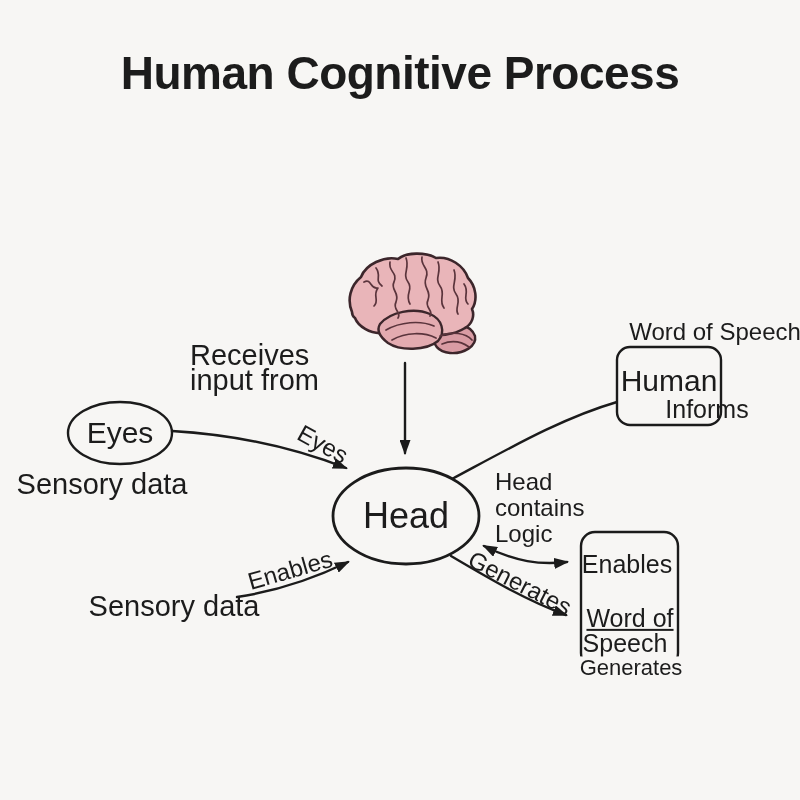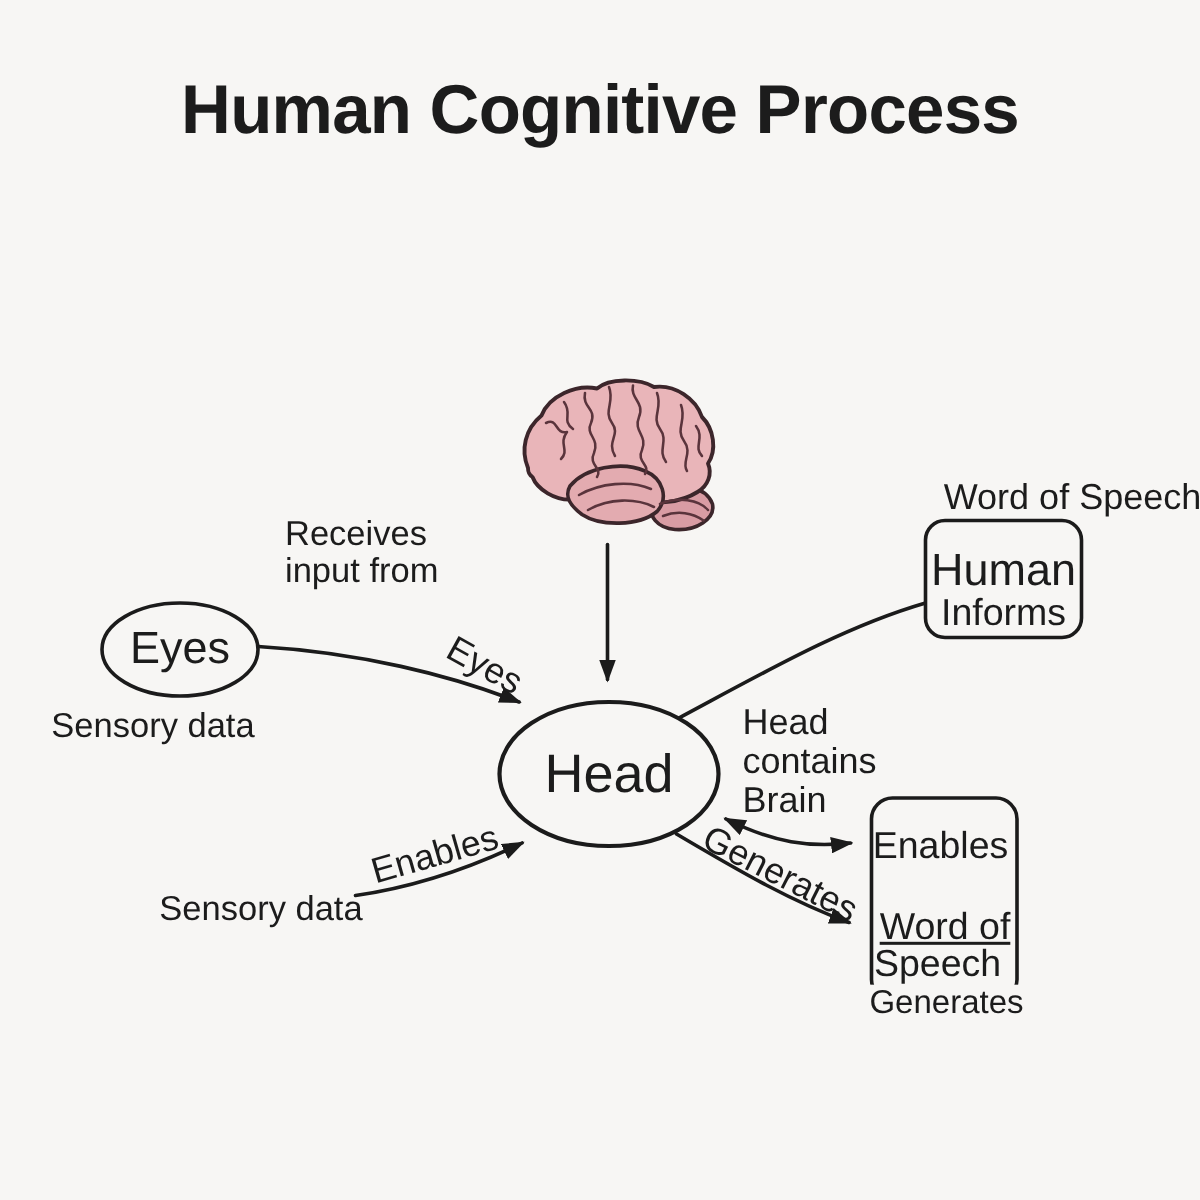--- a/index.html
+++ b/index.html
@@ -9,21 +9,21 @@
     font-family:"Liberation Sans", sans-serif;color:#1c1c1c;
   }
   svg.diagram{position:absolute;left:0;top:0;}
   .lbl{position:absolute;white-space:nowrap;transform:translate(-50%,-50%);line-height:1.05;}
   .lbl.center{text-align:left;}
   .block{position:absolute;white-space:nowrap;}
   .title{font-size:46px;font-weight:600;letter-spacing:-0.5px;}
   .node-label-lg{font-size:36px;}
   .node-label-md{font-size:30px;}
   .node-label-sm{font-size:25px;}
-  .ann{font-size:23px;line-height:25px;}
+  .ann{font-size:29px;line-height:25px;}
   .ann-lg{font-size:24px;line-height:26px;}
   .edge-label{font-size:24px;}
   .rot-eyes{transform:translate(-50%,-50%) rotate(29deg);}
   .rot-enables{transform:translate(-50%,-50%) rotate(-16deg);}
   .rot-generates{transform:translate(-50%,-50%) rotate(27deg);}
   .boxline{font-size:25px;}
   .boxline-sm{font-size:22px;background:#f7f6f4;padding:0 3px;}
 </style>
 </head>
 <body>
@@ -94,27 +94,27 @@
     <div>Sensory data</div>
   </div>
 
   <div class="lbl edge-label rot-eyes" style="left:323px;top:444px;">Eyes</div>
 
   <div class="lbl node-label-lg" style="left:406px;top:516px;">Head</div>
 
   <div class="block ann-lg" style="left:495px;top:469px;">
     <div>Head</div>
     <div>contains</div>
-    <div>Brain</div>
+    <div>Logic</div>
   </div>
 
   <div class="lbl edge-label" style="left:715px;top:332px;font-size:24px;">Word of Speech</div>
 
   <div class="lbl node-label-md" style="left:669px;top:381px;">Human</div>
-  <div class="lbl node-label-sm" style="left:669px;top:409px;">Informs</div>
+  <div class="lbl node-label-sm" style="left:707px;top:409px;">Informs</div>
 
   <div class="lbl edge-label rot-enables" style="left:290px;top:570px;">Enables</div>
 
   <div class="lbl center ann" style="left:174px;top:606px;">
     <div>Sensory data</div>
   </div>
 
   <div class="lbl edge-label rot-generates" style="left:520px;top:583px;">Generates</div>
 
   <div class="lbl boxline" style="left:627px;top:564px;">Enables</div>

